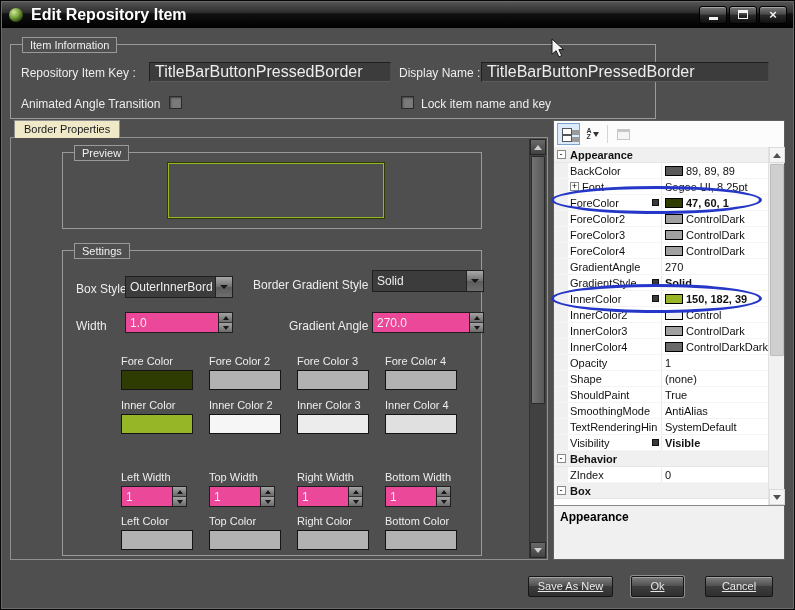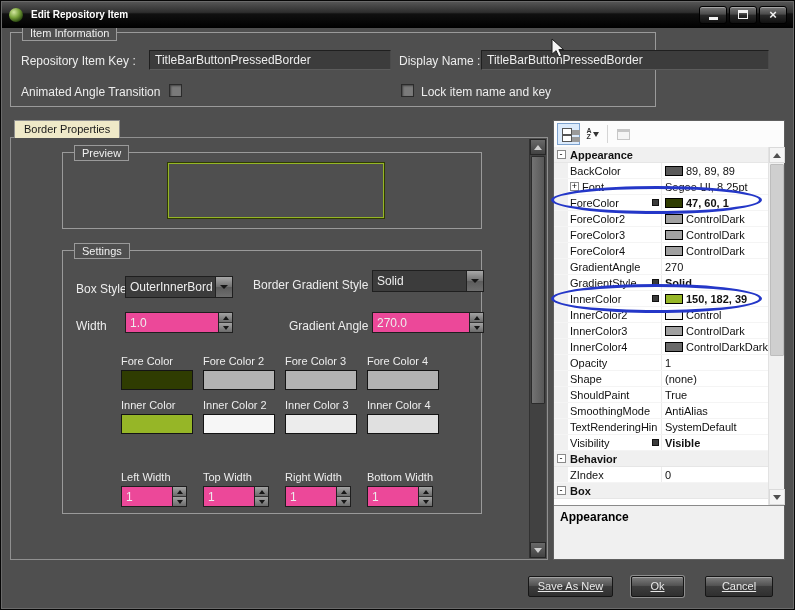--- a/index.html
+++ b/index.html
@@ -3,33 +3,33 @@
 <meta charset="utf-8">
 <style>
   *{margin:0;padding:0;box-sizing:border-box;}
   html,body{width:795px;height:610px;}
   body{position:relative;background:#4f4f4f;font-family:"Liberation Sans","DejaVu Sans",sans-serif;overflow:hidden;color:#ececec;}
   .frame{position:absolute;inset:0;border:1px solid #060606;box-shadow:inset 0 0 0 1px #6a6a6a;pointer-events:none;z-index:50;}
 
   
   .titlebar{position:absolute;left:1px;top:1px;right:1px;height:27px;background:linear-gradient(#585858 0%,#2e2e2e 42%,#101010 48%,#000 100%);display:flex;align-items:center;z-index:10;}
   .win-icon{width:14px;height:14px;margin-left:8px;border-radius:50%;background:radial-gradient(circle at 35% 30%,#d2e6a0,#7aa43c 40%,#23400d 78%,#0c1a05);}
-  .win-title{margin-left:8px;font-size:10px;font-weight:bold;color:#fff;}
+  .win-title{margin-left:8px;font-size:16px;font-weight:bold;color:#fff;}
   .tb-controls{margin-left:auto;margin-right:7px;display:flex;gap:2px;}
   .tb-btn{width:28px;height:18px;border:1px solid #000;border-radius:3px;background:linear-gradient(#7a7a7a,#4a4a4a 45%,#2a2a2a 50%,#101010);box-shadow:inset 0 1px 0 rgba(255,255,255,.35);display:flex;align-items:center;justify-content:center;}
   .g-min{width:9px;height:3px;background:#f2f2f2;margin-top:8px;}
   .g-max{width:10px;height:9px;border:1px solid #f2f2f2;border-top-width:3px;}
   .g-close{color:#f2f2f2;font-size:13px;font-weight:bold;line-height:1;}
 
   
   .groupbox{position:absolute;border:1px solid #9a9a9a;}
   .group-label{position:absolute;top:-8px;left:11px;background:#4f4f4f;border:1px solid #9a9a9a;padding:1px 7px;font-size:11px;color:#f0f0f0;line-height:12px;white-space:nowrap;}
   .lbl{position:absolute;font-size:12px;color:#ededed;white-space:nowrap;}
 
-  .textbox{position:absolute;height:20px;background:#3c3c3c;border:1px solid #1f1f1f;border-right-color:#4a4a4a;border-bottom-color:#5c5c5c;color:#ededed;font-size:12px;padding:0 5px;font-family:inherit;outline:none;}
+  .textbox{position:absolute;height:20px;background:#3c3c3c;border:1px solid #1f1f1f;border-right-color:#4a4a4a;border-bottom-color:#5c5c5c;color:#ededed;font-size:16px;padding:0 5px;font-family:inherit;outline:none;}
   .checkbox{position:absolute;width:13px;height:13px;background:#7a7a7a;border:1px solid #2b2b2b;box-shadow:inset 1px 1px 2px rgba(0,0,0,.45);}
 
   
   .tab{position:absolute;left:14px;top:120px;height:18px;padding:2px 9px 0;background:#efe9c8;color:#191919;font-size:11px;border:1px solid #8f8f8f;border-bottom:none;z-index:5;white-space:nowrap;}
   .panel{position:absolute;left:10px;top:137px;width:538px;height:423px;border:1px solid #909090;background:#4f4f4f;}
 
   
   .vsb{position:absolute;top:1px;right:1px;width:17px;height:419px;background:#414141;border-left:1px solid #313131;}
   .vsb-btn{position:absolute;left:0;width:100%;height:16px;background:linear-gradient(#696969,#424242);border:1px solid #262626;display:flex;align-items:center;justify-content:center;}
   .tri-up{width:0;height:0;border-left:4px solid transparent;border-right:4px solid transparent;border-bottom:5px solid #cfcfcf;}
@@ -43,21 +43,21 @@
   .tri-sm{width:0;height:0;border-left:4px solid transparent;border-right:4px solid transparent;border-top:4px solid #161616;}
   .stepper{position:absolute;height:21px;background:#ec4899;border:1px solid #1f1f1f;display:flex;}
   .stepper-value{flex:1;font-size:12px;color:#ededed;padding:3px 4px 0;white-space:nowrap;overflow:hidden;}
   .spin{width:14px;display:flex;flex-direction:column;border-left:1px solid #222;}
   .spin-up,.spin-down{flex:1;background:linear-gradient(#a3a3a3,#6b6b6b);display:flex;align-items:center;justify-content:center;}
   .spin-up{border-bottom:1px solid #333;}
   .spin-up::after{content:"";width:0;height:0;border-left:3px solid transparent;border-right:3px solid transparent;border-bottom:4px solid #161616;}
   .spin-down::after{content:"";width:0;height:0;border-left:3px solid transparent;border-right:3px solid transparent;border-top:4px solid #161616;}
 
   
-  .cell-row{position:absolute;display:flex;gap:10px;justify-content:flex-end;}
+  .cell-row{position:absolute;display:flex;gap:16px;justify-content:flex-end;}
   .cell{width:72px;}
   .cell-label{font-size:11px;color:#ededed;margin-bottom:3px;white-space:nowrap;}
   .swatch{height:20px;border:1px solid #141414;}
   .cell .stepper{position:static;width:66px;height:21px;}
 
   
   .preview-box{position:absolute;left:104px;top:9px;width:218px;height:57px;border:1px solid #2f3c01;}
 
   
   .pg{position:absolute;left:553px;top:120px;width:232px;height:440px;background:#fff;border:1px solid #5f5f5f;}
@@ -120,42 +120,42 @@
       </div>
     <div class="tb-btn">
         <span class="g-max"></span>
       </div>
     <div class="tb-btn">
         <span class="g-close">×</span>
       </div>
   </div>
 </div>
 
-<div class="groupbox" style="left:10px;top:32px;width:646px;height:75px;">
+<div class="groupbox" style="left:10px;top:44px;width:646px;height:75px;">
   <div class="group-label">Item Information</div>
   <div class="lbl" style="left:10px;top:21px;">Repository Item Key :</div>
   <input class="textbox" style="left: 138px; top: 17px; width: 242px;" value="TitleBarButtonPressedBorder">
   <div class="lbl" style="left:388px;top:21px;">Display Name :</div>
   <input class="textbox" style="left: 470px; top: 17px; width: 288px;" value="TitleBarButtonPressedBorder">
   <div class="lbl" style="left:10px;top:52px;">Animated Angle Transition</div>
   <div class="checkbox" style="left:158px;top:51px;"></div>
   <div class="checkbox" style="left:390px;top:51px;"></div>
   <div class="lbl" style="left:410px;top:52px;">Lock item name and key</div>
 </div>
 
 <div class="tab">Border Properties</div>
 
 <div class="panel">
 
   <div class="groupbox" style="left:51px;top:14px;width:420px;height:77px;">
     <div class="group-label">Preview</div>
     <div class="preview-box" style="border-color: rgb(47, 60, 1); box-shadow: rgb(150, 182, 39) 0px 0px 0px 1px inset;"></div>
   </div>
 
-  <div class="groupbox" style="left:51px;top:112px;width:420px;height:264px;">
+  <div class="groupbox" style="left:51px;top:112px;width:420px;height:306px;">
     <div class="group-label">Settings</div>
 
     <div class="lbl" style="left:13px;top:31px;">Box Style</div>
     <div class="combo" style="left:62px;top:25px;width:108px;">
       <div class="combo-text">OuterInnerBord</div>
       <div class="combo-btn">
           <span class="tri-sm"></span>
         </div>
     </div>
 
@@ -256,20 +256,38 @@
           <div class="cell-label">Bottom Width</div>
           <div class="stepper">
             <div class="stepper-value">1</div>
             <div class="spin">
               <div class="spin-up"></div>
               <div class="spin-down"></div>
             </div>
           </div>
         </div>
       </div>
+    <div class="cell-row" style="left:58px;top:264px;">
+        <div class="cell">
+          <div class="cell-label">Left Color</div>
+          <div class="swatch" style="background: rgb(178, 178, 178);"></div>
+        </div>
+        <div class="cell">
+          <div class="cell-label">Top Color</div>
+          <div class="swatch" style="background: rgb(178, 178, 178);"></div>
+        </div>
+        <div class="cell">
+          <div class="cell-label">Right Color</div>
+          <div class="swatch" style="background: rgb(178, 178, 178);"></div>
+        </div>
+        <div class="cell">
+          <div class="cell-label">Bottom Color</div>
+          <div class="swatch" style="background: rgb(178, 178, 178);"></div>
+        </div>
+      </div>
   </div>
 
   <div class="vsb">
     <div class="vsb-btn" style="top:0;">
         <span class="tri-up"></span>
       </div>
     <div class="vsb-thumb"></div>
     <div class="vsb-btn" style="bottom:0;">
         <span class="tri-down"></span>
       </div>

